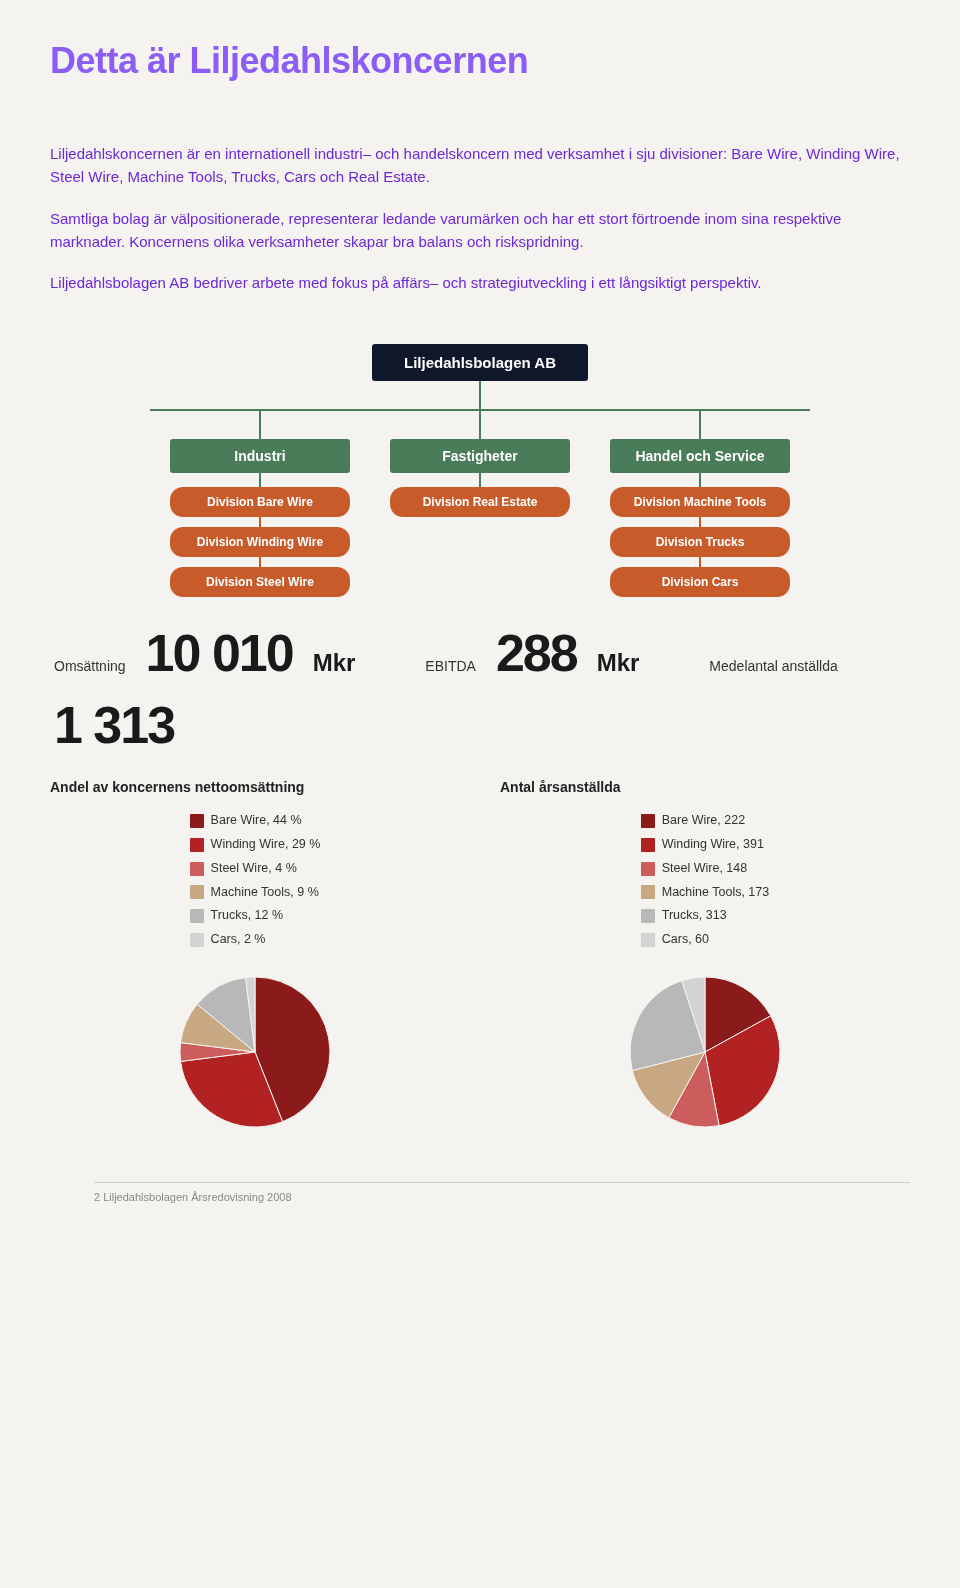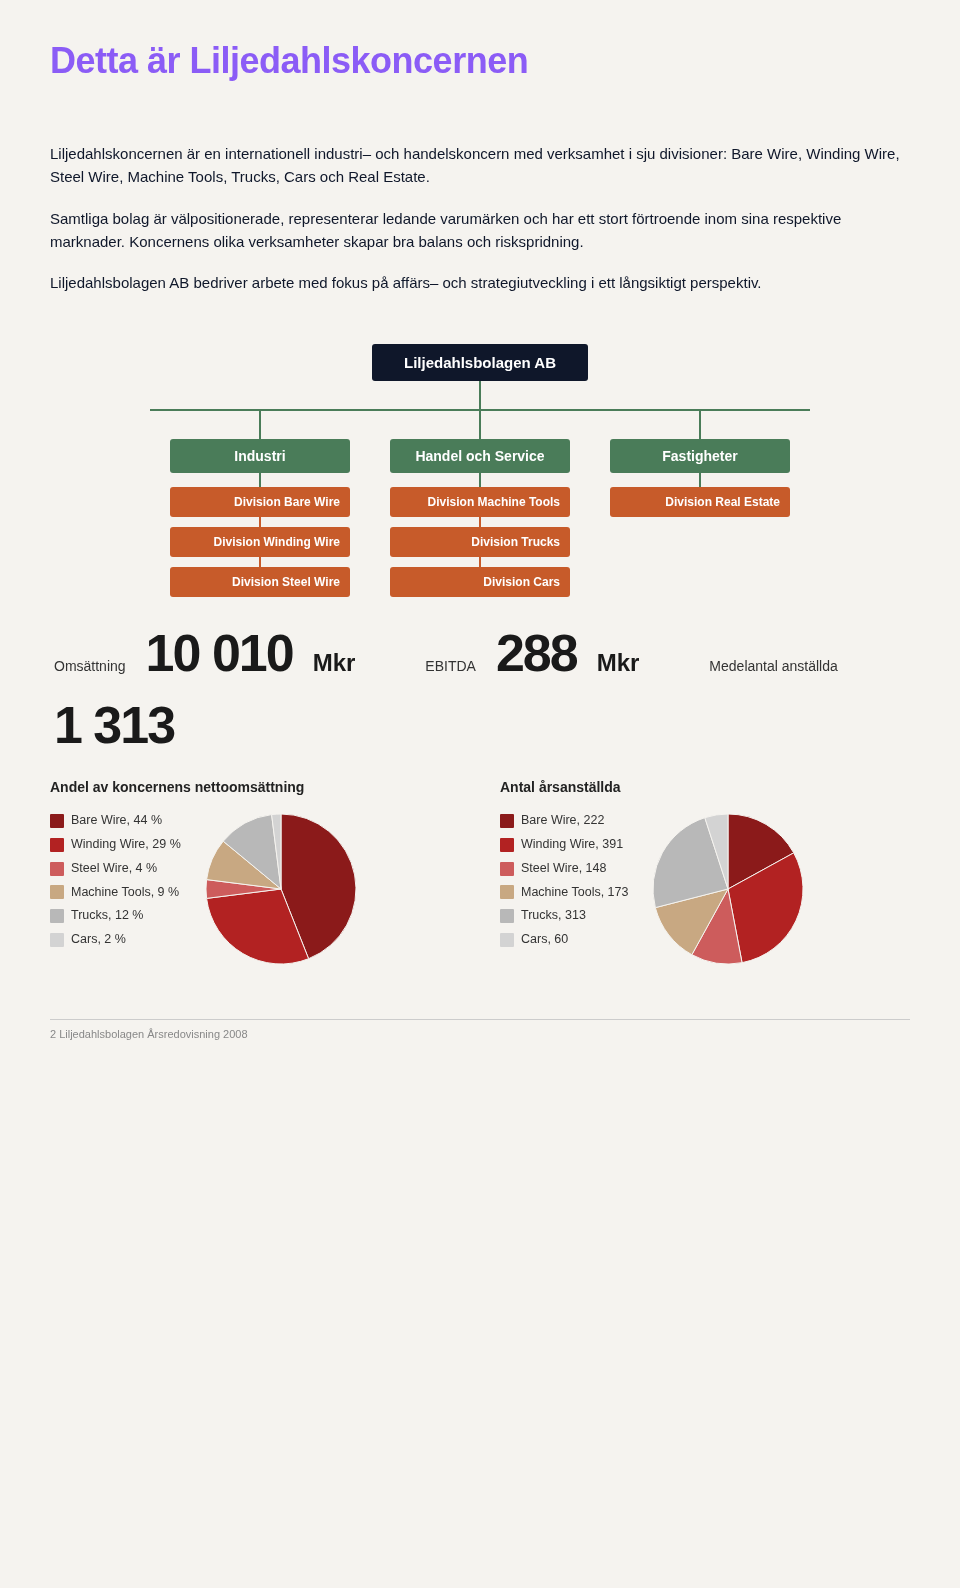--- a/index.html
+++ b/index.html
@@ -14,21 +14,21 @@
     h1.main-title {
       font-size: 36px;
       font-weight: bold;
       color: #8b5cf6;
       margin-bottom: 60px;
       letter-spacing: -0.5px;
     }
     .intro-text {
       font-size: 15px;
       line-height: 1.55;
-      color: #0f172a;
+      color: #6d28d9;
       margin-bottom: 18px;
       max-width: 860px;
     }
     
     .org-section {
       margin: 50px 0 30px 0;
       display: flex;
       flex-direction: column;
       align-items: center;
     }
@@ -91,22 +91,22 @@
       width: 2px;
       height: 14px;
       background: #4a7c59;
     }
     .org-div-box {
       background: #c75b2a;
       color: #fff;
       font-size: 12px;
       font-weight: bold;
       padding: 8px 10px;
-      border-radius: 3px;
-      text-align: right;
+      border-radius: 13px;
+      text-align: center;
       width: 180px;
       margin-bottom: 0;
     }
     .org-div-item {
       display: flex;
       flex-direction: column;
       align-items: center;
       width: 180px;
     }
     
@@ -135,28 +135,31 @@
       gap: 7px;
     }
     .legend-color {
       width: 14px;
       height: 14px;
       border-radius: 1px;
       flex-shrink: 0;
     }
     .pie-container {
       display: flex;
+      align-items: center;
       gap: 20px;
+      flex-direction: column;
     }
     .footer-line {
       margin-top: 50px;
       font-size: 11px;
       color: #888;
       border-top: 1px solid #ccc;
       padding-top: 8px;
+      margin-left: 44px;
     }
     
     .pie-svg {
       flex-shrink: 0;
     }
     .stats-row {
       display: flex;
       align-items: baseline;
       gap: 20px;
       flex-wrap: wrap;
@@ -207,40 +210,40 @@
       <div class="org-div-item">
         <div class="org-div-box">Division Winding Wire</div>
       </div>
       <div class="org-div-connector" style="height:10px;background:#c75b2a;"></div>
       <div class="org-div-item">
         <div class="org-div-box">Division Steel Wire</div>
       </div>
     </div>
 
     <div class="org-column">
+      <div class="org-category-box">Fastigheter</div>
+      <div class="org-div-connector"></div>
+      <div class="org-div-item">
+        <div class="org-div-box">Division Real Estate</div>
+      </div>
+    </div>
+
+    <div class="org-column">
       <div class="org-category-box">Handel och Service</div>
       <div class="org-div-connector"></div>
       <div class="org-div-item">
         <div class="org-div-box">Division Machine Tools</div>
       </div>
       <div class="org-div-connector" style="height:10px;background:#c75b2a;"></div>
       <div class="org-div-item">
         <div class="org-div-box">Division Trucks</div>
       </div>
       <div class="org-div-connector" style="height:10px;background:#c75b2a;"></div>
       <div class="org-div-item">
         <div class="org-div-box">Division Cars</div>
-      </div>
-    </div>
-
-    <div class="org-column">
-      <div class="org-category-box">Fastigheter</div>
-      <div class="org-div-connector"></div>
-      <div class="org-div-item">
-        <div class="org-div-box">Division Real Estate</div>
       </div>
     </div>
   </div>
 </div>
 
 <div class="stats-row">
   <span class="s-label">Omsättning</span>
   <span class="s-num">10 010</span>
   <span class="s-unit">Mkr</span>
   <span class="s-sep"></span>

